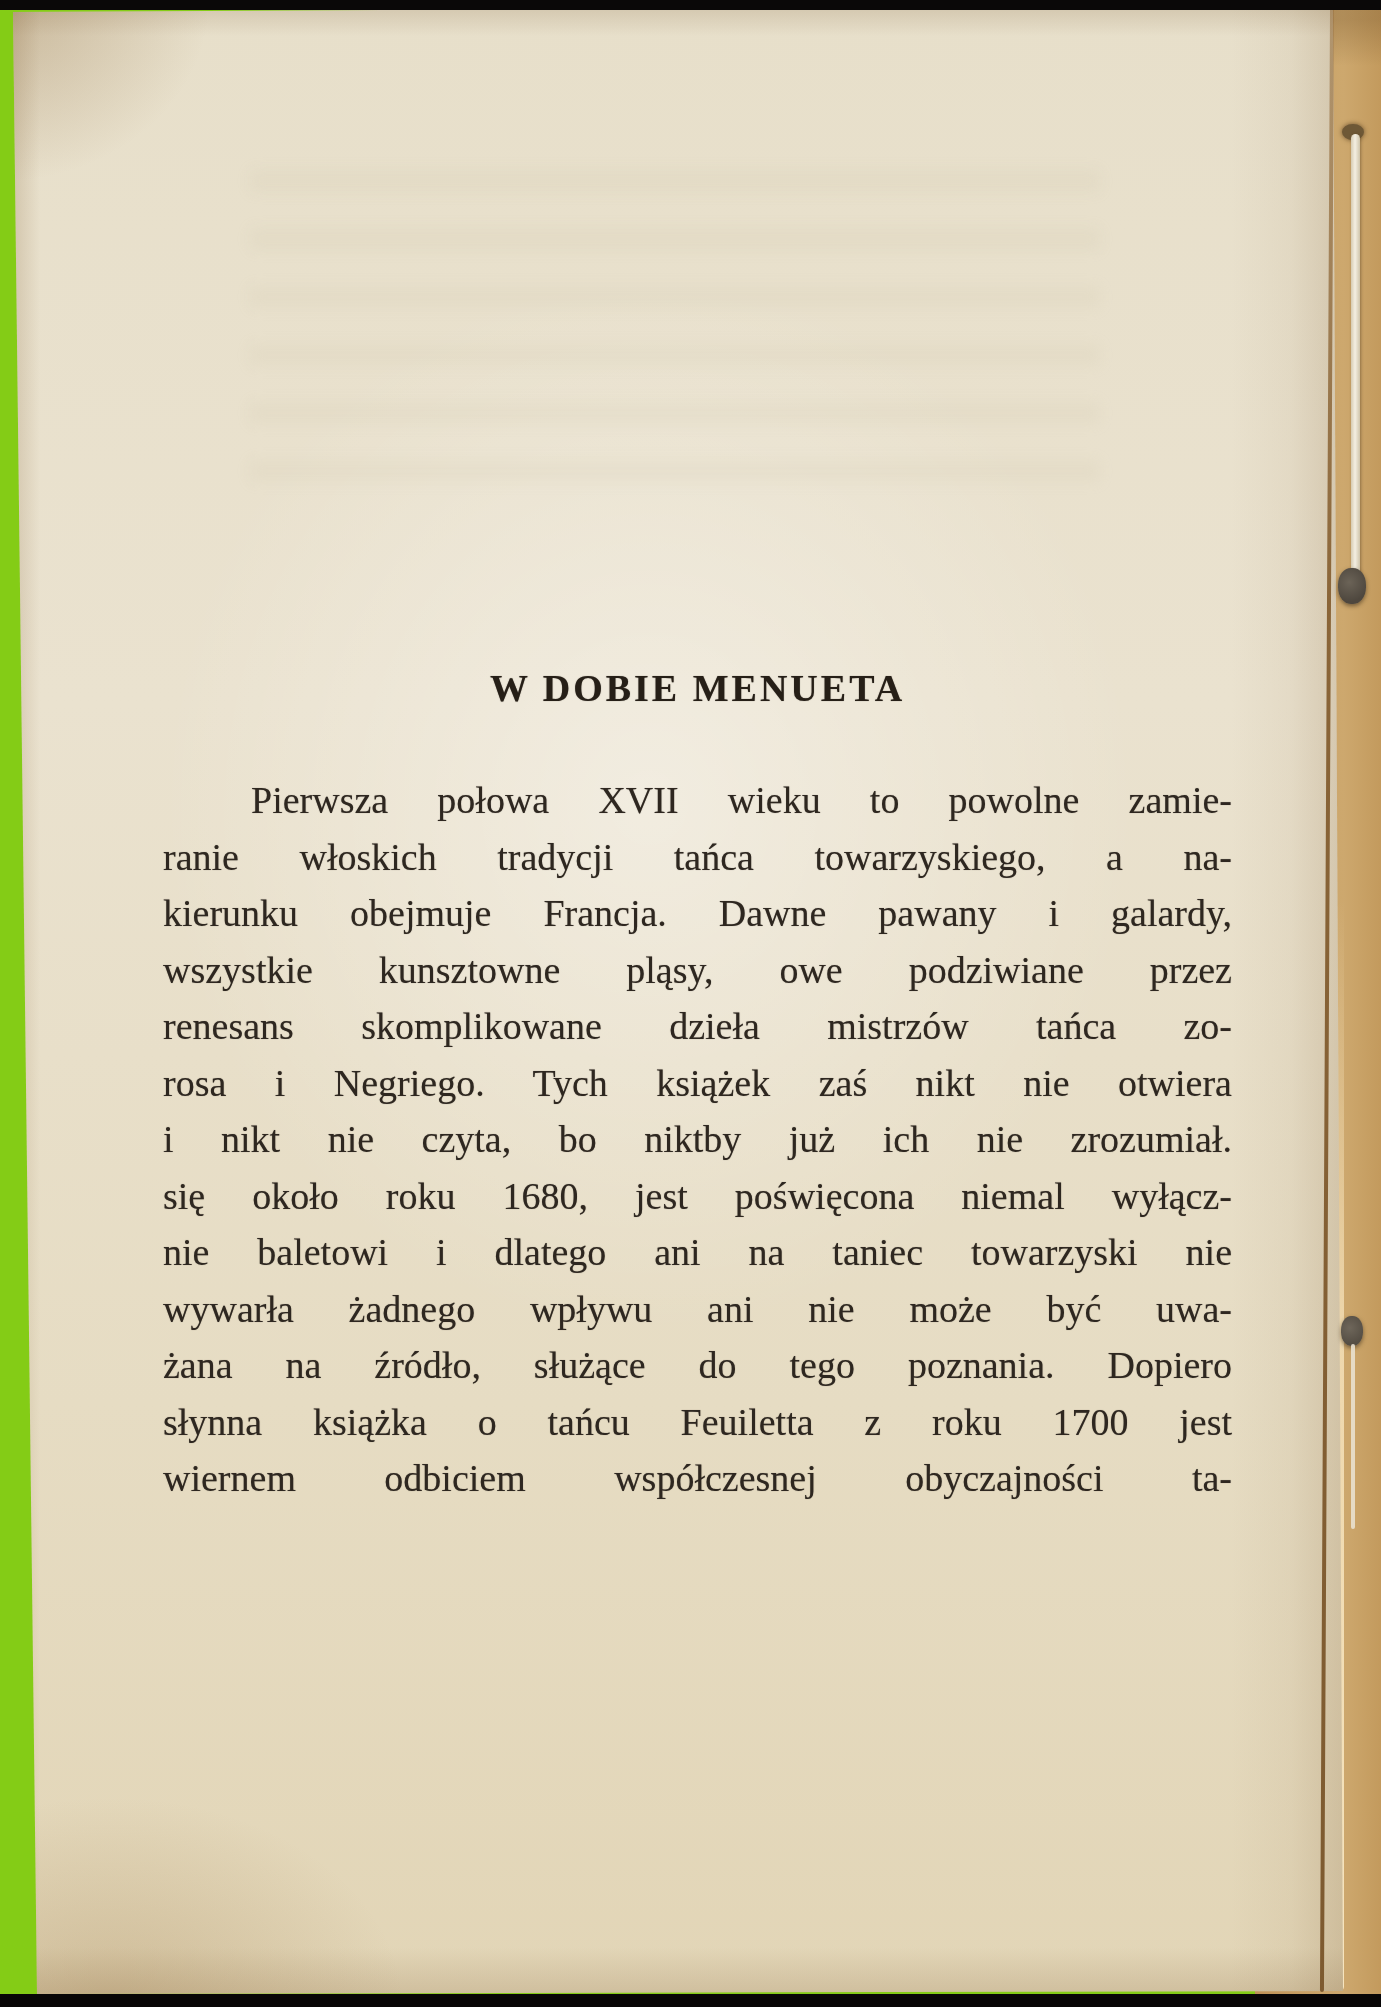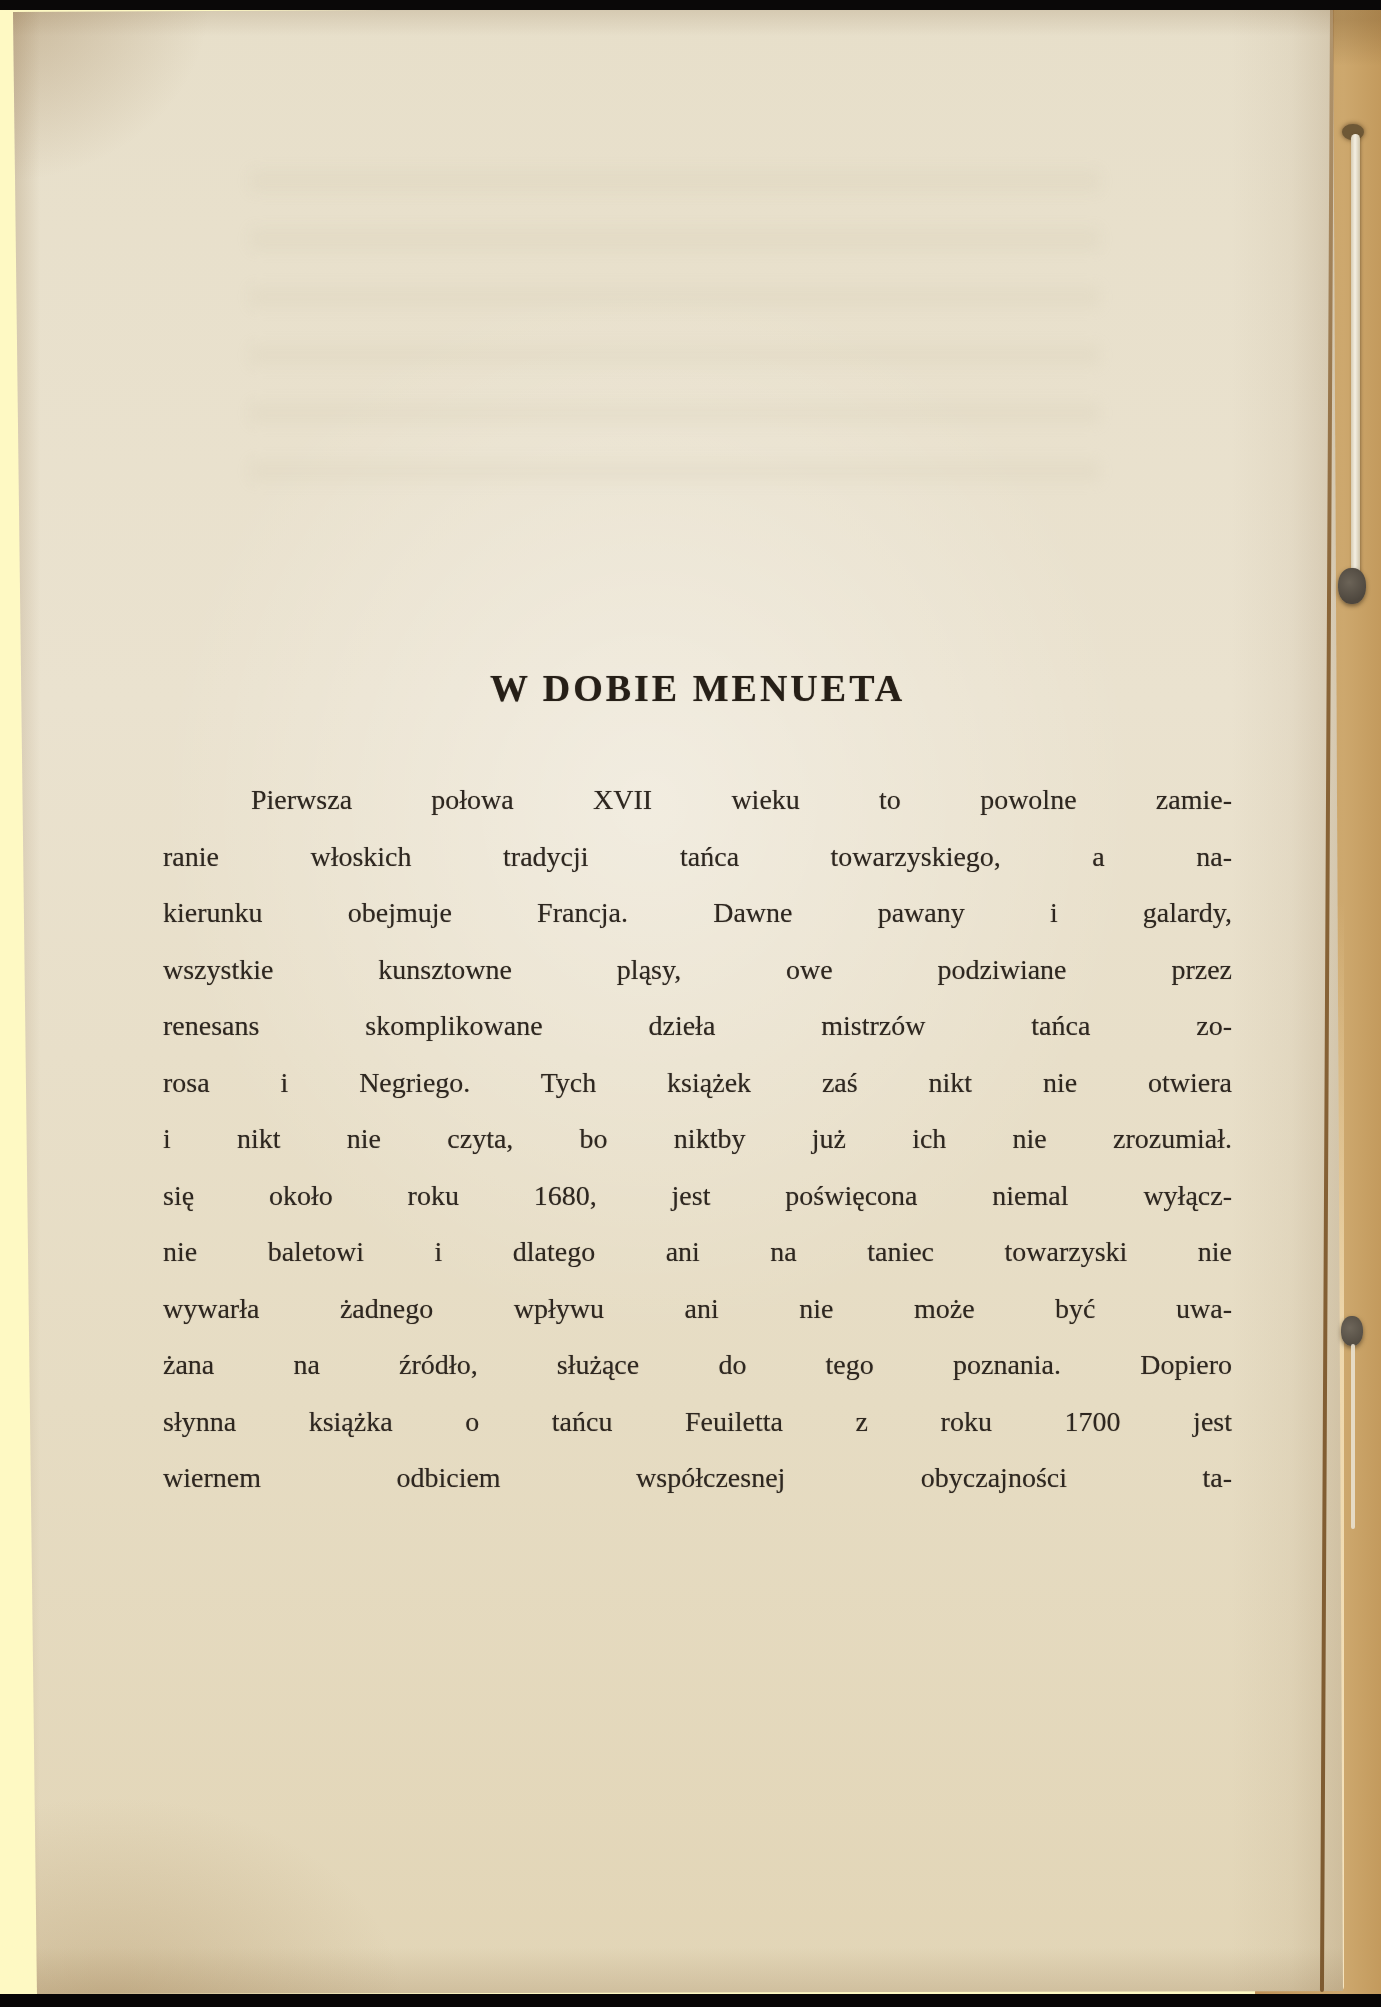--- a/index.html
+++ b/index.html
@@ -1,20 +1,20 @@
 <!DOCTYPE html>
 <html><head>
 <meta charset="utf-8">
 <style>
   html,body{margin:0;padding:0;background:#070605;}
   .scene{
     position:relative;
     width:1381px;height:2007px;
     overflow:hidden;
-    background:#fef9c3;
+    background:#84cc16;
     font-family:"Liberation Serif","DejaVu Serif",serif;
   }
   
   .edge-strip{
     position:absolute;left:1255px;top:6px;width:126px;height:1988px;
     background:
       linear-gradient(to bottom, rgba(90,60,25,0.25) 0 14px, transparent 60px),
       linear-gradient(to right, #c09157 0%, #c89f63 35%, #cda86e 70%, #c39a5d 100%),
       #c79d62;
   }
@@ -47,21 +47,21 @@
   }
   .title{
     position:absolute;left:163px;top:666px;width:1069px;margin:0;
     text-align:center;
     font-size:38px;font-weight:bold;letter-spacing:3px;
     color:#261f17;
     text-shadow:0 0 1px rgba(38,31,23,0.55);
   }
   .paragraph{
     position:absolute;left:163px;top:772px;width:1069px;
-    font-size:28px;line-height:56.5px;
+    font-size:38px;line-height:56.5px;
     color:#2e2720;
     text-shadow:0 0 1px rgba(46,39,32,0.45);
   }
   .paragraph .line{
     text-align:justify;
     text-align-last:justify;
     white-space:normal;
     height:56.5px;overflow:visible;
   }
   .paragraph .line.first{ text-indent:88px; }

